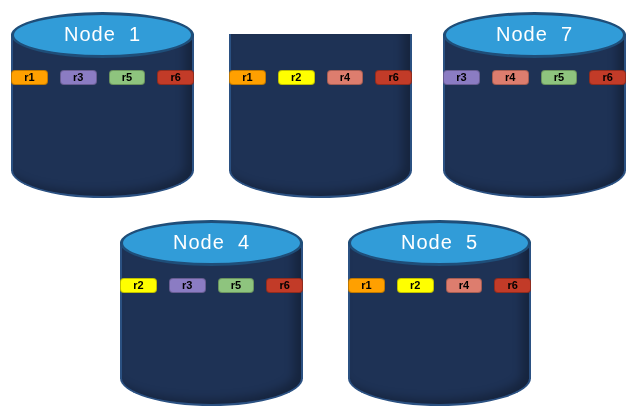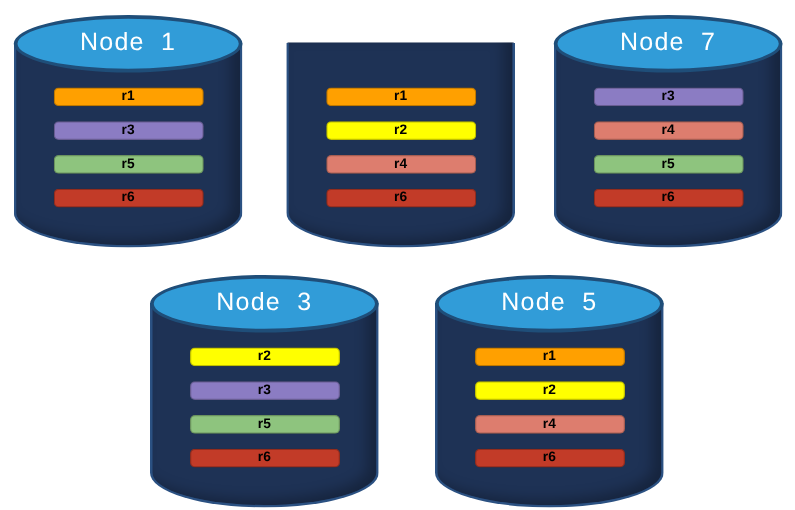--- a/index.html
+++ b/index.html
@@ -58,21 +58,21 @@
     font-size: 20px;
     letter-spacing: 1px;
     white-space: pre;
     transform: translateY(-1px);
   }
   .bars {
     position: absolute;
     left: 0; right: 0;
     top: 58px;
     display: flex;
-    flex-direction: column;
+    flex-direction: row;
     align-items: center;
     gap: 12px;
     z-index: 3;
   }
   .bar {
     width: 120px;
     height: 15px;
     border-radius: 4px;
     border: 1px solid rgba(0,0,0,0.25);
     box-sizing: border-box;
@@ -144,21 +144,21 @@
     <span class="bar-label">r5</span>
   </div>
         <div class="bar" style="background: rgb(194, 59, 40);">
     <span class="bar-label">r6</span>
   </div>
       </div>
   </div>
     <div class="node node-pos-4">
     <div class="cyl-body"></div>
     <div class="cyl-top">
-      <span class="node-label">Node  3</span>
+      <span class="node-label">Node  4</span>
     </div>
     <div class="bars">
         <div class="bar" style="background: rgb(255, 255, 0);">
     <span class="bar-label">r2</span>
   </div>
         <div class="bar" style="background: rgb(139, 124, 195);">
     <span class="bar-label">r3</span>
   </div>
         <div class="bar" style="background: rgb(142, 196, 126);">
     <span class="bar-label">r5</span>

